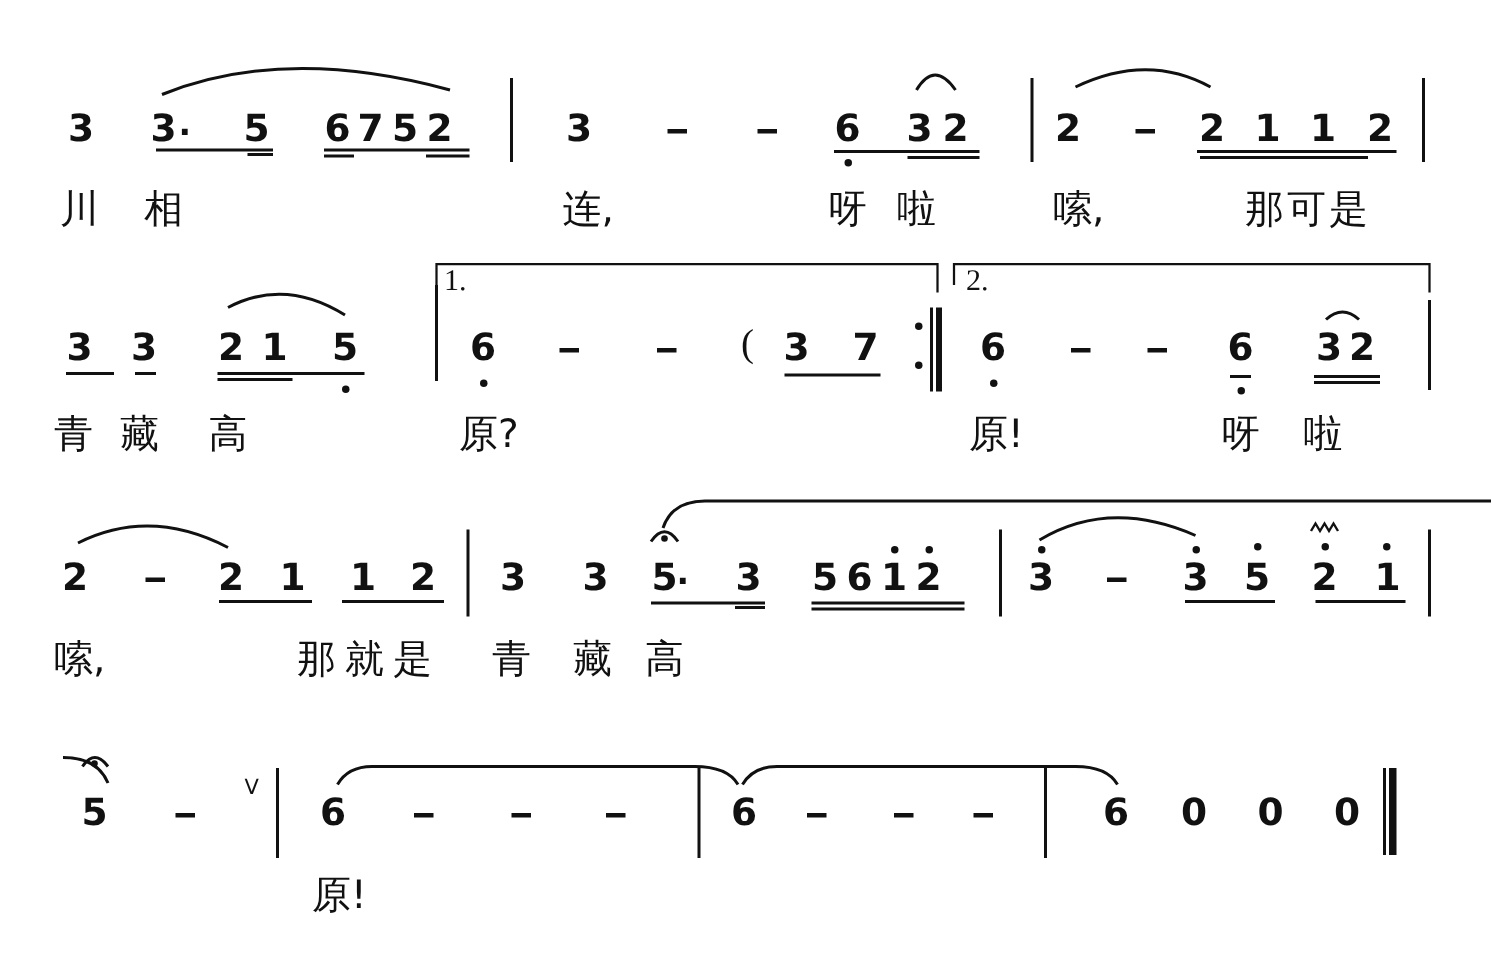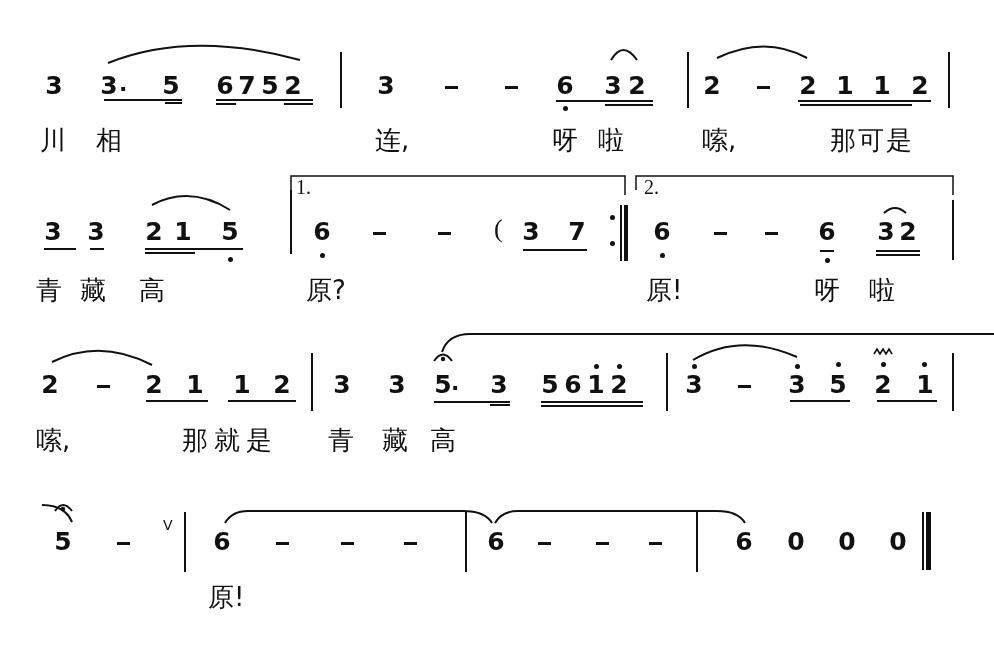--- a/index.html
+++ b/index.html
@@ -186,21 +186,21 @@
   <div class="dot" style="left:836px;top:362px"></div>
   <span class="n" style="left:873px;top:370px">2</span>
   <div class="dot" style="left:881px;top:362px"></div>
   <span class="n" style="left:915px;top:370px">1</span>
   <div class="dot" style="left:922px;top:362px"></div>
   <div class="ul" style="left:790px;top:400px;width:60px"></div>
   <div class="ul" style="left:877px;top:400px;width:60px"></div>
   <div class="bar" style="left:952px;top:353px;height:58px"></div>
 
   <span class="ly" style="left:36px;top:425px">嗦,</span>
-  <span class="ly" style="left:182px;top:425px;letter-spacing:6px">那就是</span>
+  <span class="ly" style="left:198px;top:425px;letter-spacing:6px">那就是</span>
   <span class="ly" style="left:328px;top:425px">青</span>
   <span class="ly" style="left:382px;top:425px">藏</span>
   <span class="ly" style="left:430px;top:425px">高</span>
 </div>
 
 <div>
   <span class="n" style="left:53px;top:527px">5</span>
   <div class="dash" style="left:117px;top:542px"></div>
   <span class="breath" style="left:163px;top:518px">V</span>
   <div class="bar" style="left:184px;top:512px;height:60px"></div>

